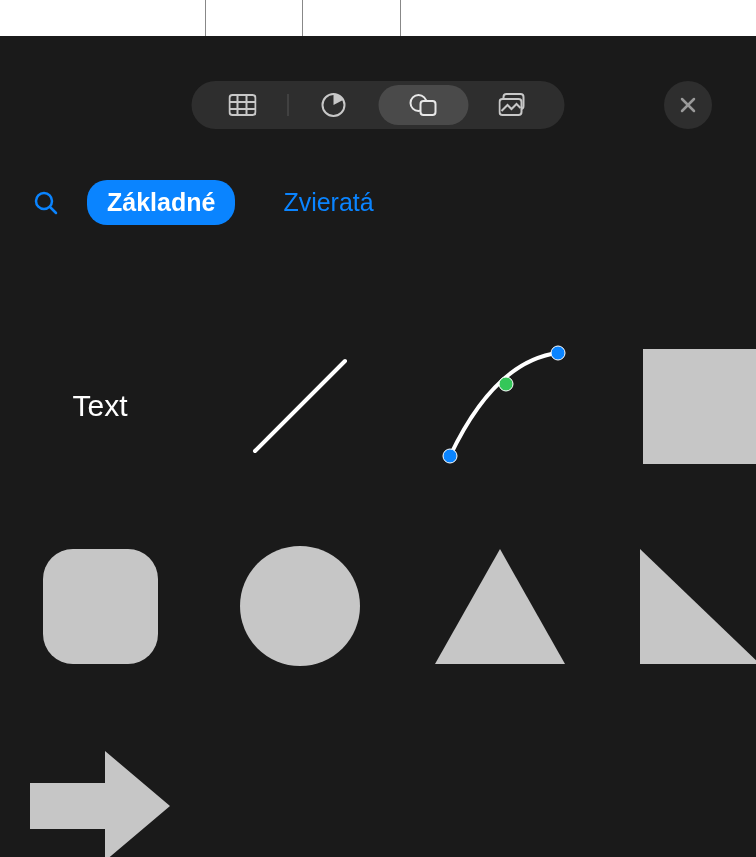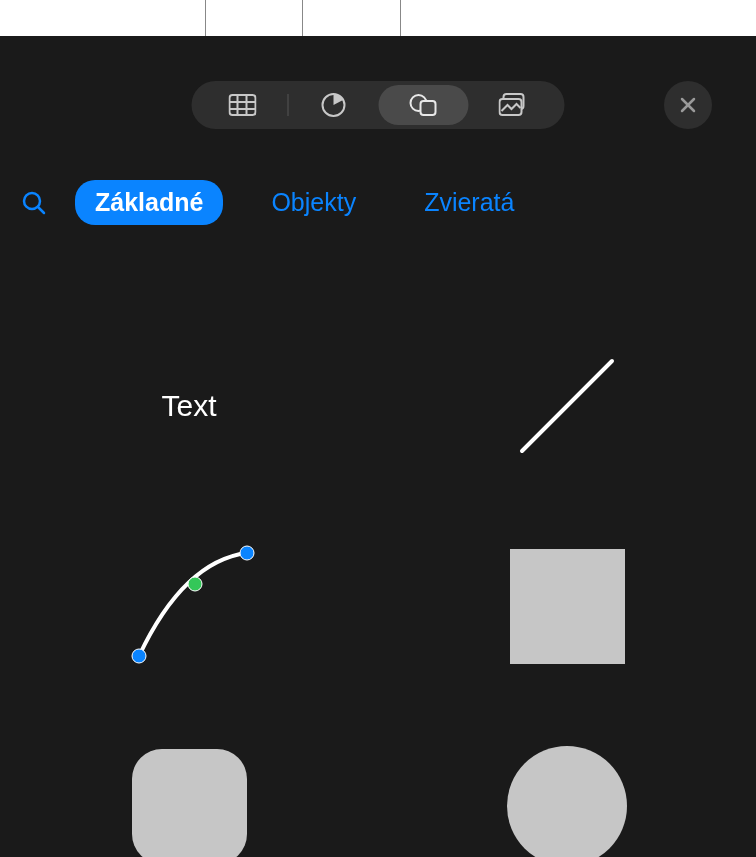--- a/index.html
+++ b/index.html
@@ -70,21 +70,21 @@
     justify-content: center;
     color: #9a9a9a;
   }
   .category-bar {
     position: absolute;
     top: 144px;
     left: 0; right:0;
     display: flex;
     align-items: center;
     gap: 28px;
-    padding: 0 21px;
+    padding: 0 33px;
   }
   .search-btn {
     color: #0a84ff;
     display:flex;
     align-items:center;
     justify-content:center;
   }
   .cat-pill {
     padding: 8px 20px;
     border-radius: 20px;
@@ -99,21 +99,21 @@
   }
   .cat-pill.inactive {
     color: #0a84ff;
   }
   .shapes-grid {
     position: absolute;
     top: 270px;
     left: 0; right: 0;
     bottom: 0;
     display: grid;
-    grid-template-columns: repeat(2, 1fr);
+    grid-template-columns: repeat(4, 1fr);
     grid-auto-rows: 200px;
     justify-items: center;
     align-items: center;
   }
   .shape-cell {
     width: 200px;
     height: 200px;
     display:flex;
     align-items:center;
     justify-content:center;
@@ -175,21 +175,20 @@
   </div>
 
   <div class="category-bar">
     <div class="search-btn">
       <svg width="26" height="26" viewBox="0 0 26 26">
         <circle cx="11" cy="11" r="8" stroke="#0a84ff" stroke-width="2.5" fill="none"></circle>
         <line x1="17" y1="17" x2="23" y2="23" stroke="#0a84ff" stroke-width="2.5" stroke-linecap="round"></line>
       </svg>
     </div>
     <div class="cat-pill active">Základné</div>
-    <div class="cat-pill inactive">Objekty</div>
     <div class="cat-pill inactive">Zvieratá</div>
   </div>
 
   <div class="shapes-grid">
 
     <div class="shape-cell">
       <span class="text-shape">Text</span>
     </div>
 
     <div class="shape-cell">

